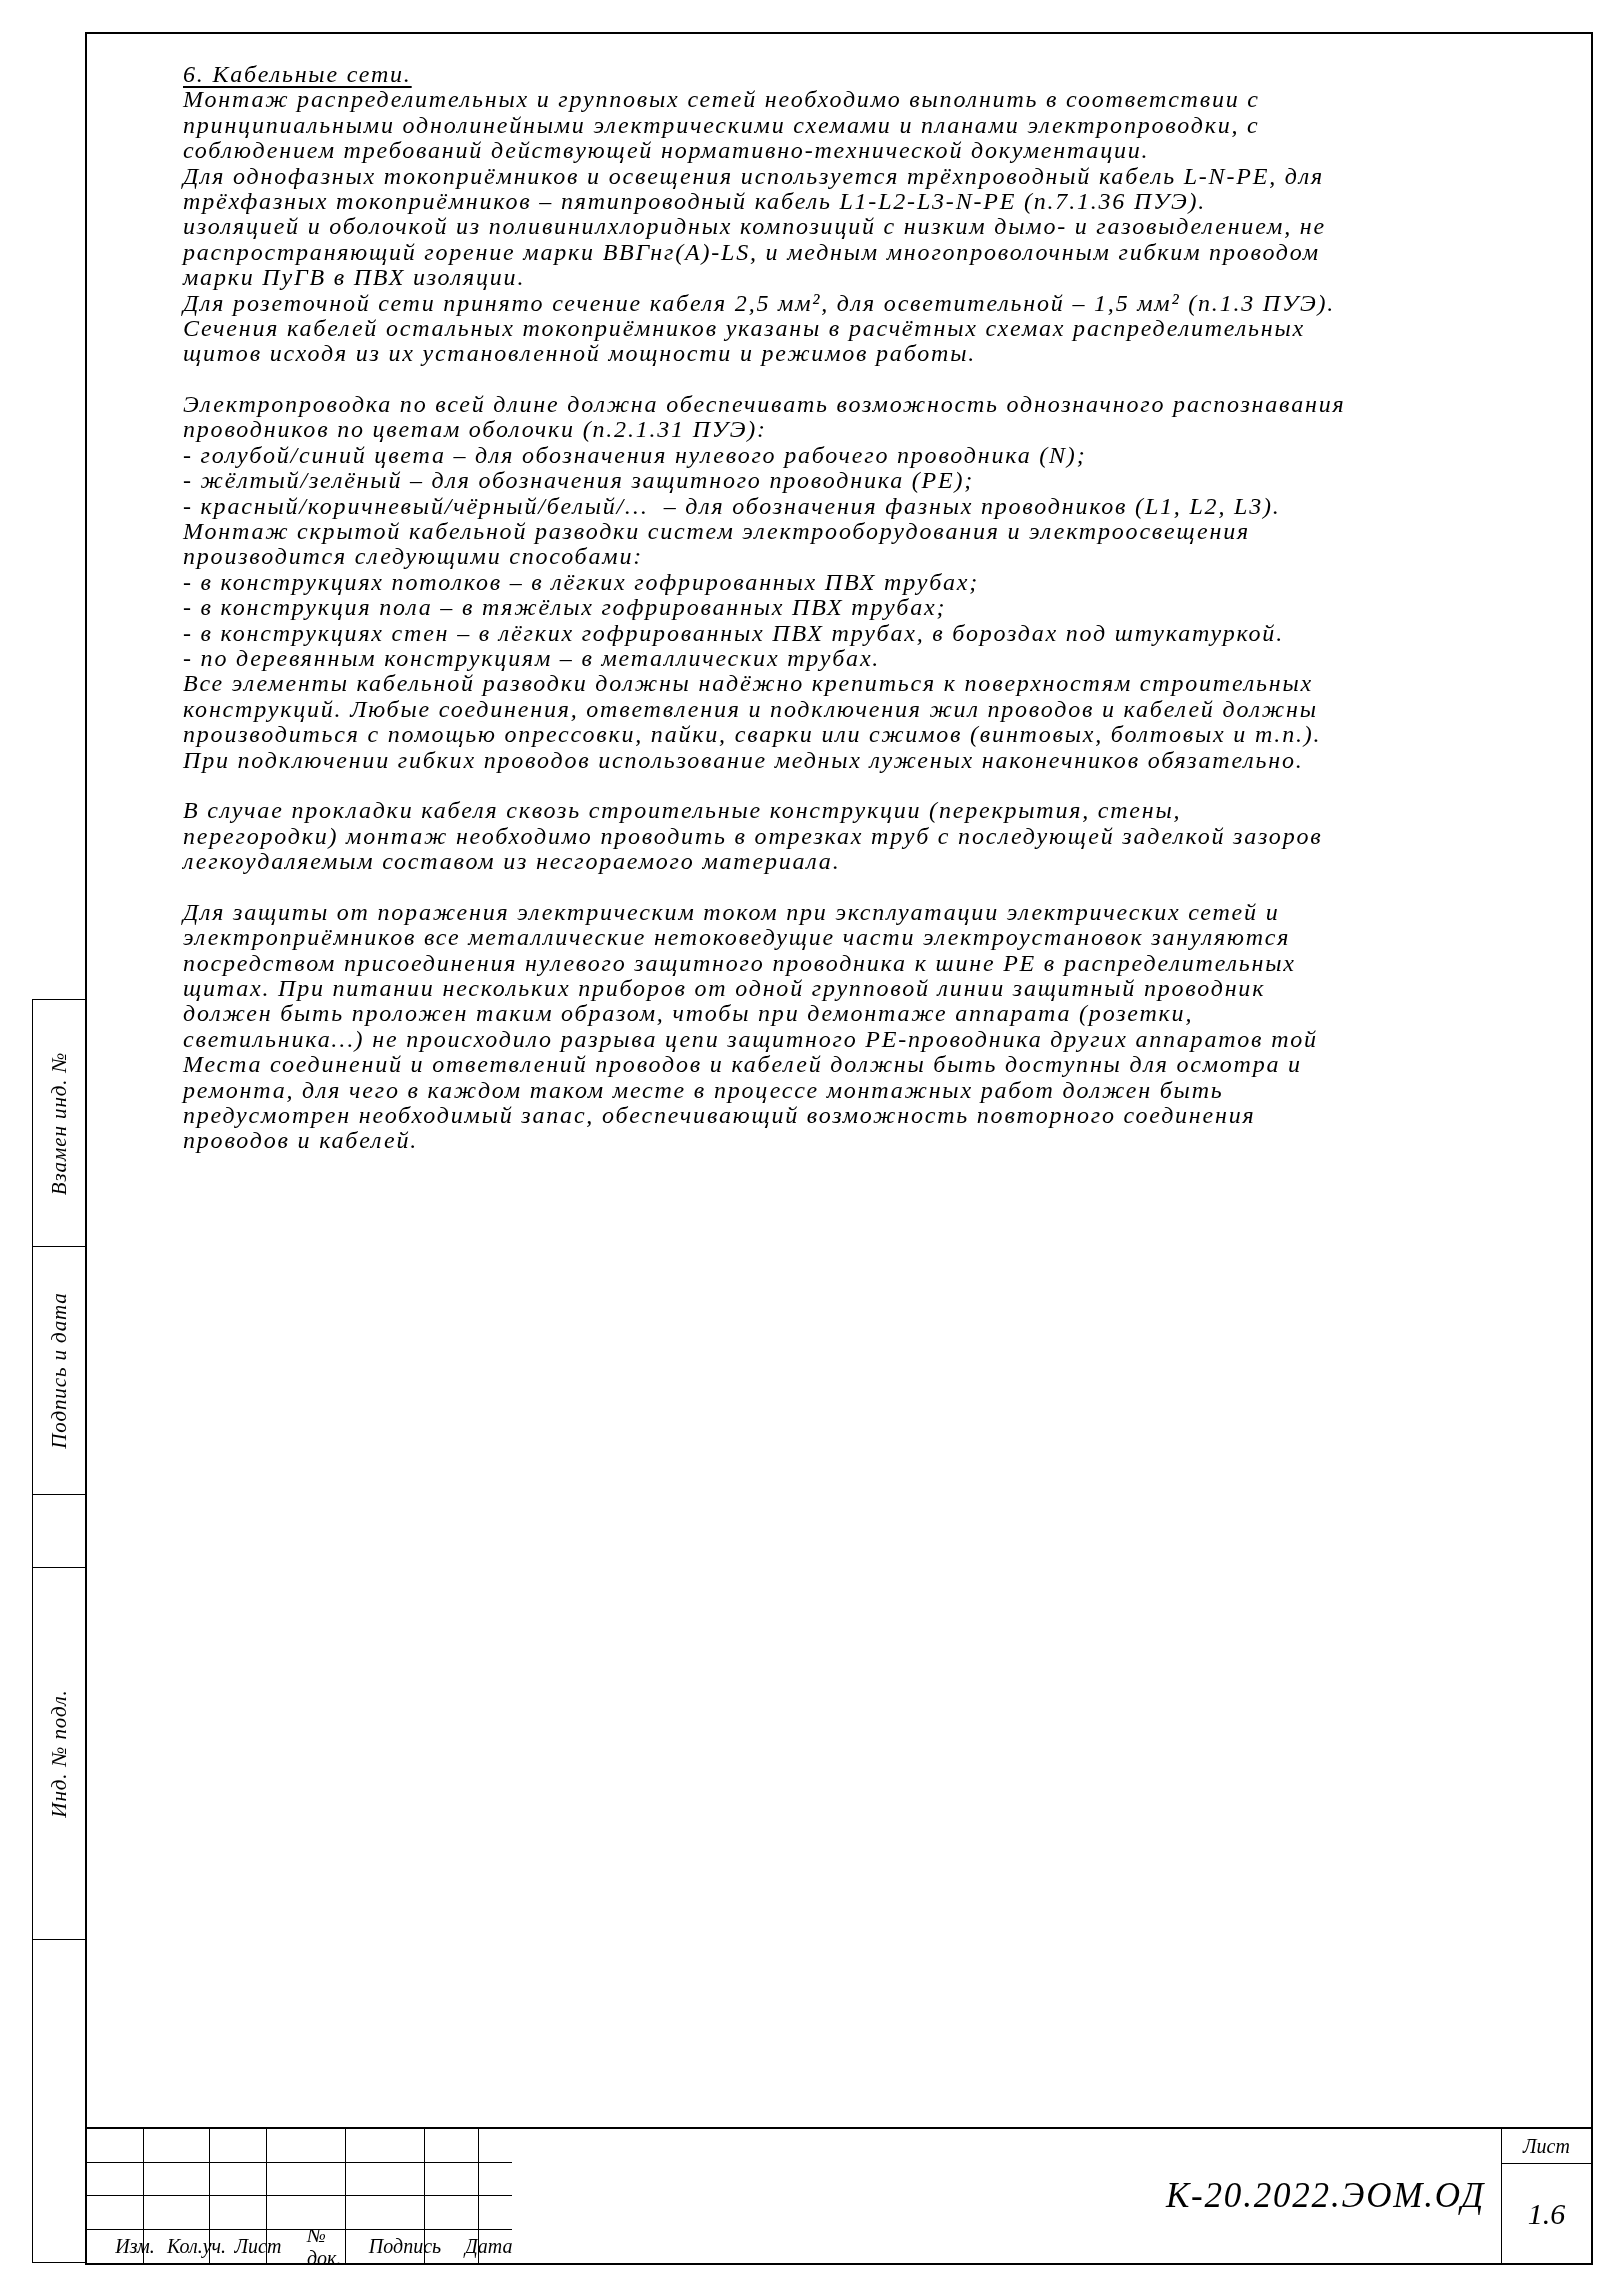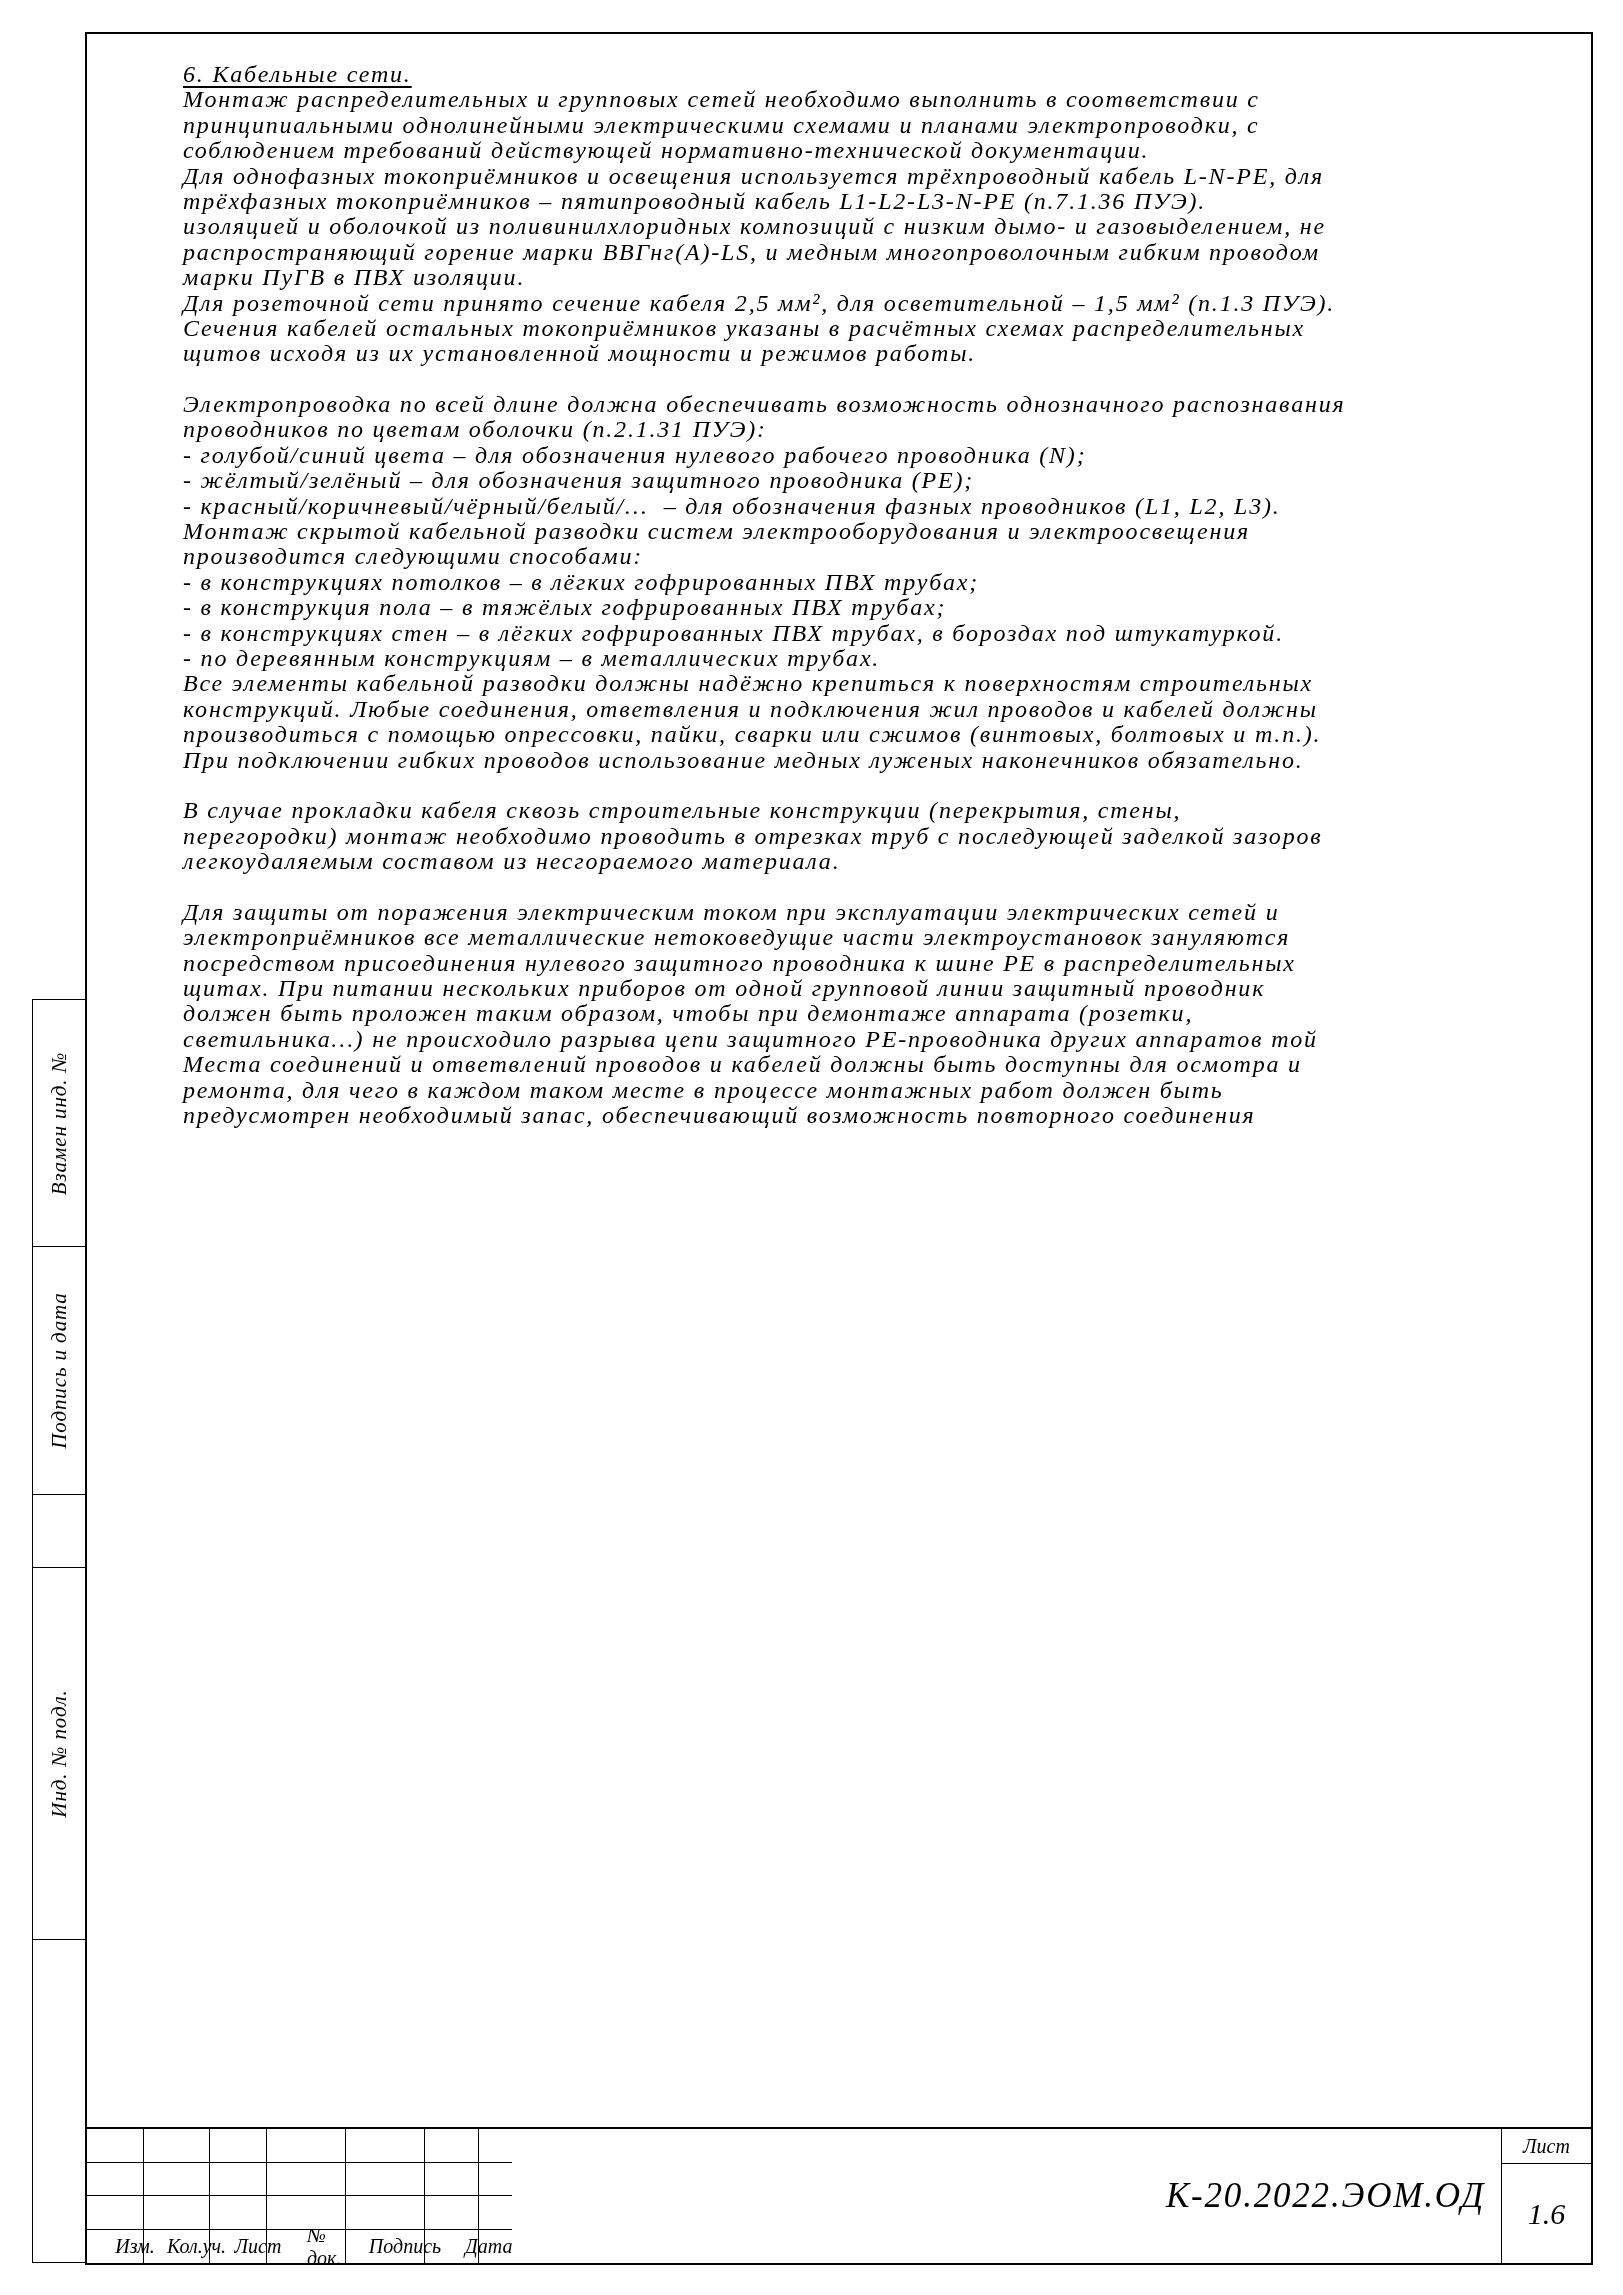--- a/index.html
+++ b/index.html
@@ -211,20 +211,21 @@
           <div class="line"></div>
           <div class="line">Для защиты от поражения электрическим током при эксплуатации электрических сетей и</div>
           <div class="line">электроприёмников все металлические нетоковедущие части электроустановок зануляются</div>
           <div class="line">посредством присоединения нулевого защитного проводника к шине PE в распределительных</div>
           <div class="line">щитах. При питании нескольких приборов от одной групповой линии защитный проводник</div>
           <div class="line">должен быть проложен таким образом, чтобы при демонтаже аппарата (розетки,</div>
           <div class="line">светильника…) не происходило разрыва цепи защитного PE-проводника других аппаратов той</div>
           <div class="line">Места соединений и ответвлений проводов и кабелей должны быть доступны для осмотра и</div>
           <div class="line">ремонта, для чего в каждом таком месте в процессе монтажных работ должен быть</div>
           <div class="line">предусмотрен необходимый запас, обеспечивающий возможность повторного соединения</div>
+          <div class="line">проводов и кабелей.</div>
         </div>
     </div>
 
     <div class="title-block">
 
       <div class="rev-table">
         <div class="rc"></div>
         <div class="rc"></div>
         <div class="rc"></div>
         <div class="rc"></div>

